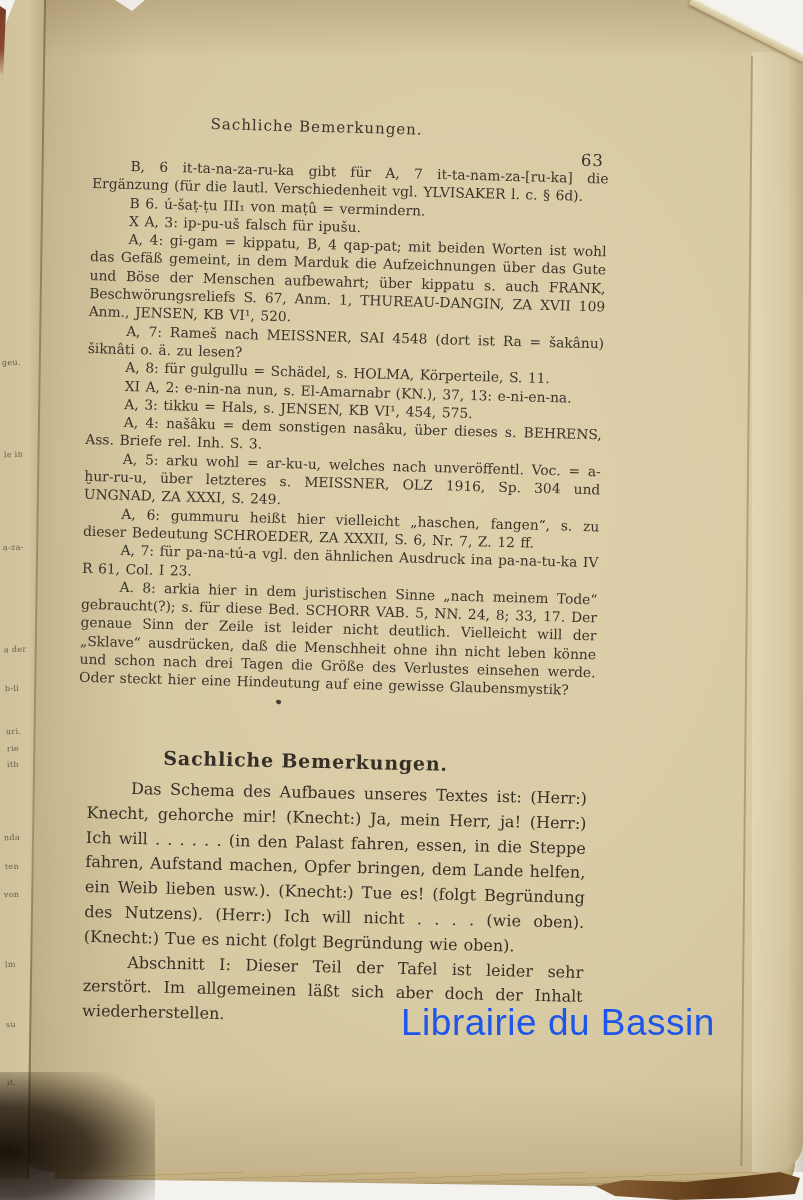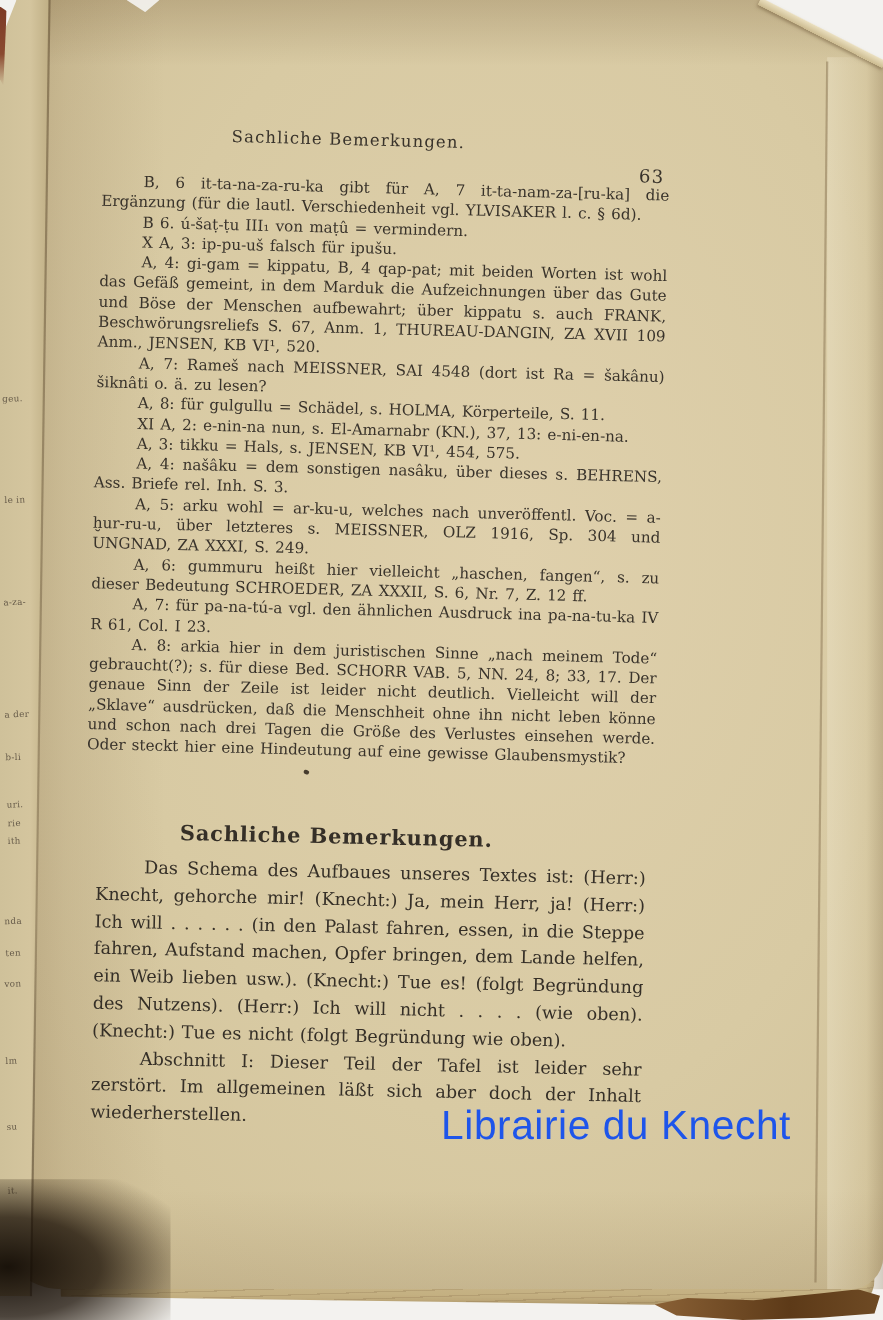--- a/index.html
+++ b/index.html
@@ -144,15 +144,15 @@
   <div class="ornament"></div>
 
   <div class="lower-block">
     <div class="section-heading">Sachliche Bemerkungen.</div>
     <div class="section-paragraphs">
       <p>Das Schema des Aufbaues unseres Textes ist: (Herr:) Knecht, gehorche mir! (Knecht:) Ja, mein Herr, ja! (Herr:) Ich will . . . . . . (in den Palast fahren, essen, in die Steppe fahren, Aufstand machen, Opfer bringen, dem Lande helfen, ein Weib lieben usw.). (Knecht:) Tue es! (folgt Begründung des Nutzens). (Herr:) Ich will nicht . . . . (wie oben). (Knecht:) Tue es nicht (folgt Begründung wie oben).</p>
       <p>Abschnitt I: Dieser Teil der Tafel ist leider sehr zerstört. Im allgemeinen läßt sich aber doch der Inhalt wiederherstellen.</p>
     </div>
   </div>
 
-  <div class="watermark">Librairie du Knecht</div>
+  <div class="watermark">Librairie du Bassin</div>
 
 </div>
 
 </body></html>

